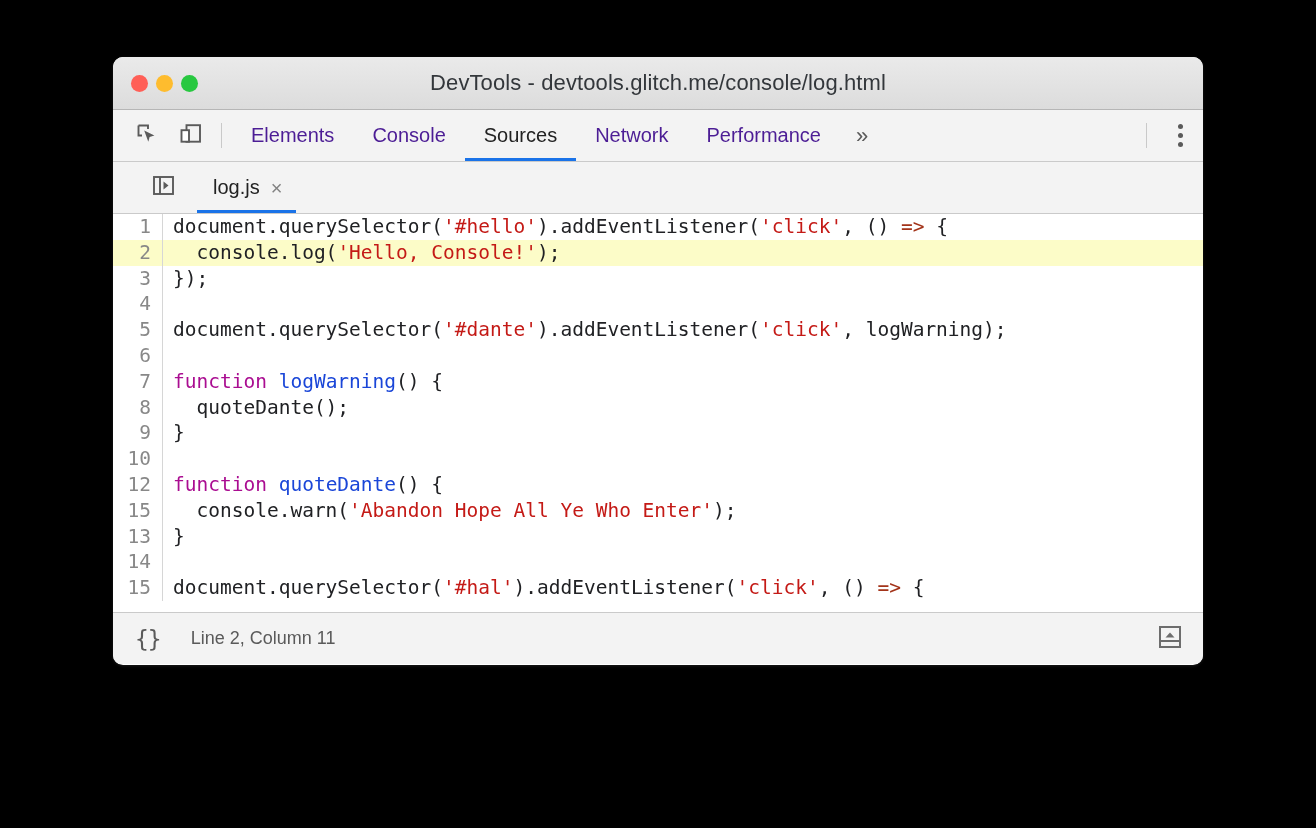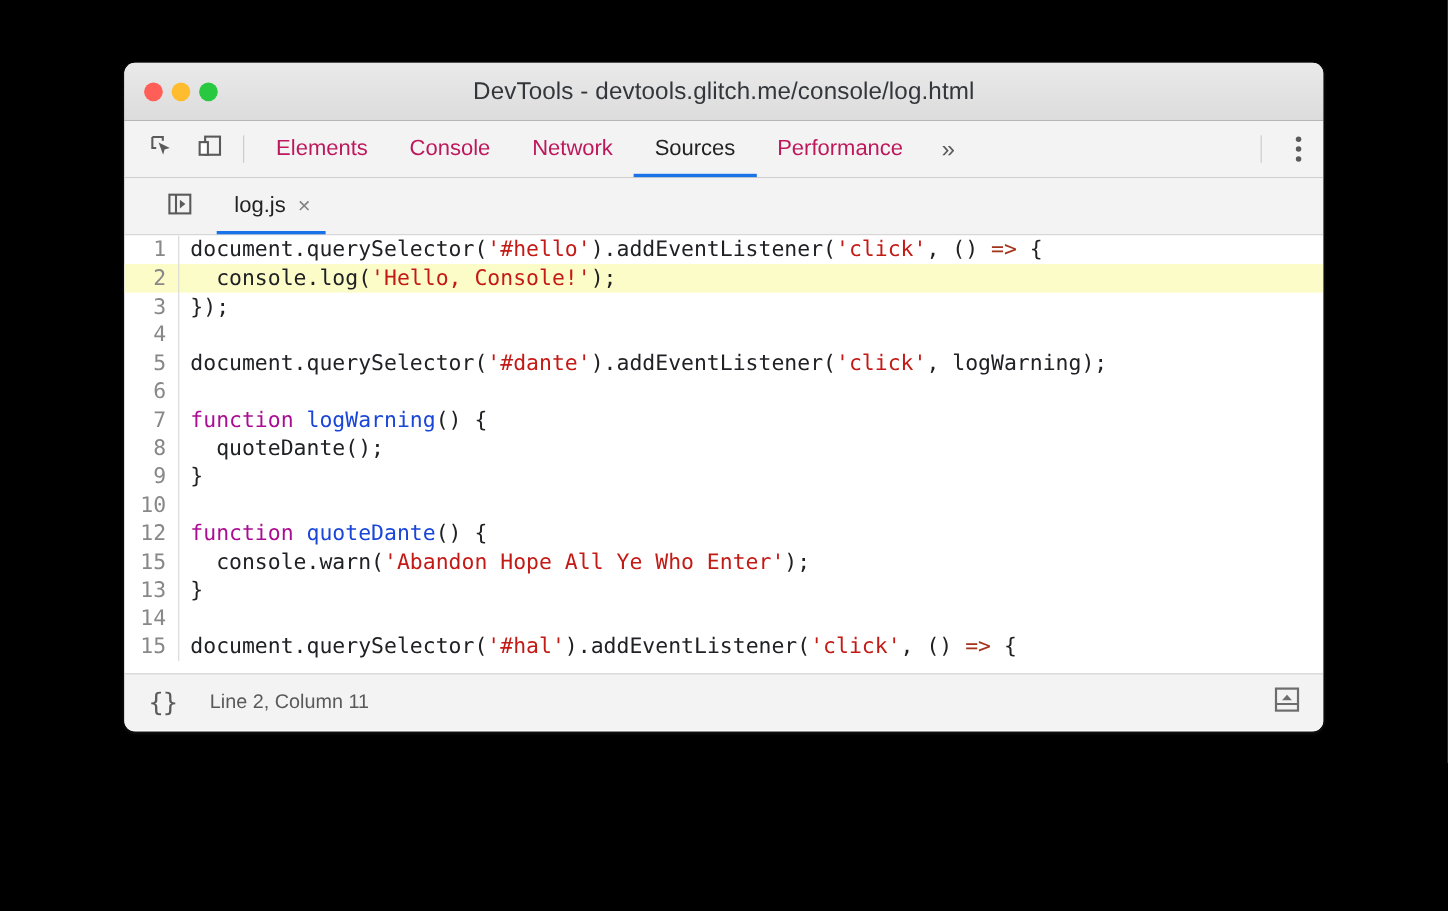--- a/index.html
+++ b/index.html
@@ -76,21 +76,21 @@
   }
   .tabs {
     display: flex;
     align-items: stretch;
   }
   .tab {
     position: relative;
     display: flex; align-items: center;
     padding: 0 19px;
     font-size: 20px;
-    color: #be185d;
+    color: #4c1d95;
     white-space: nowrap;
     cursor: default;
   }
   .tab.active { color: #222222; }
   .tab.active::after {
     content: "";
     position: absolute;
     left: 0; right: 0; bottom: 0;
     height: 3px;
     background: #1a73e8;
@@ -257,25 +257,25 @@
 
       <div class="vsep"></div>
 
       <div class="tabs">
         <div class="tab">
             <span>Elements</span>
           </div>
         <div class="tab">
             <span>Console</span>
           </div>
+        <div class="tab active">
+            <span>Sources</span>
+          </div>
         <div class="tab">
             <span>Network</span>
-          </div>
-        <div class="tab active">
-            <span>Sources</span>
           </div>
         <div class="tab">
             <span>Performance</span>
           </div>
         <div class="tab-more">
             <span>»</span>
           </div>
       </div>
 
       <div class="tabstrip-right">

